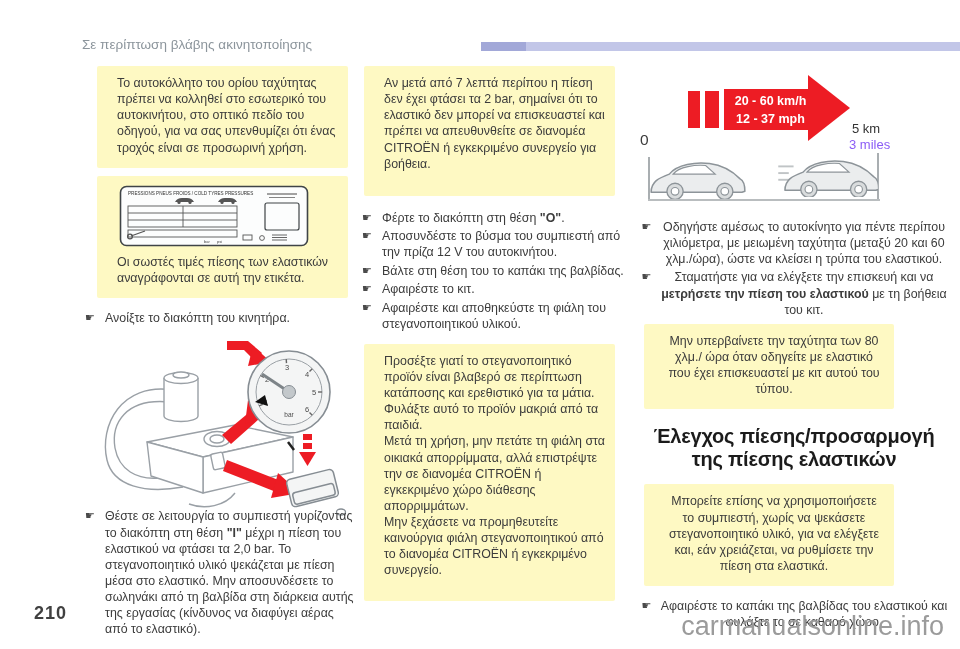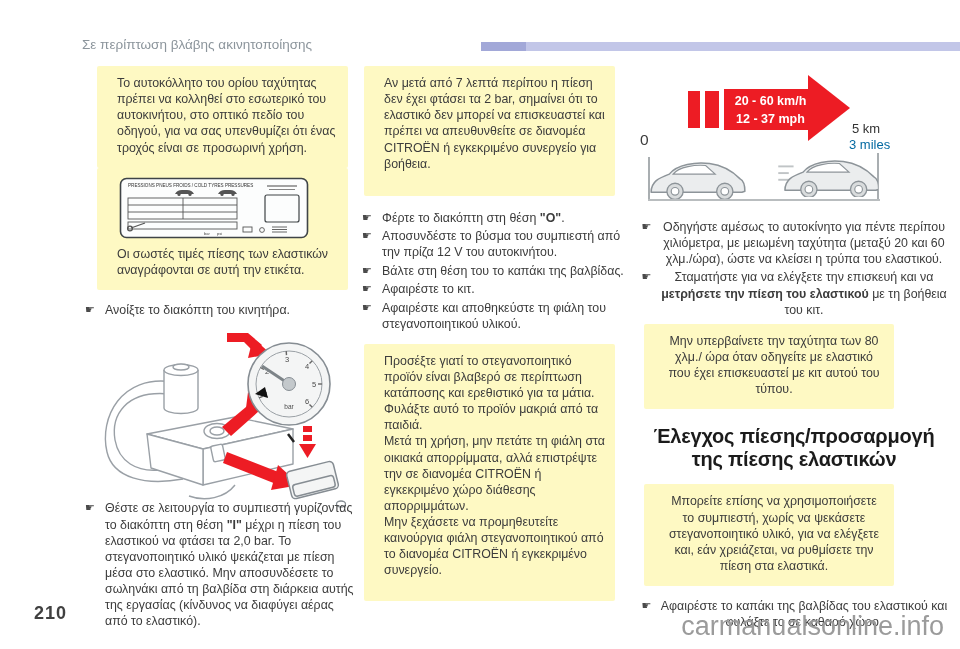--- a/index.html
+++ b/index.html
@@ -25,21 +25,21 @@
   .w-icon .dot{width:5px;height:5px;background:#e4063a;margin-top:2px;}
   .i-icon .dot{width:5px;height:4px;background:#2b9cd8;}
   .i-icon .bar{width:5px;height:12px;background:#2b9cd8;margin-top:2px;}
   
   .steps{list-style:none;margin:0;padding:0;font-size:12.4px;line-height:1.3;}
   .step{display:flex;gap:7px;margin:0 0 2px 0;}
   .ptr{font-family:"DejaVu Sans", sans-serif;font-size:11px;color:#4a4a4a;flex:0 0 13px;line-height:1.5;}
   .step-text{flex:1;}
   
   #col1 .box{margin-left:12px;}
-  #col1 .box-info{margin-top:0;}
+  #col1 .box-info{margin-top:8px;}
   #col1 .li-open{margin-top:12px;}
   #col1 .fig-compressor{margin-top:12px;margin-bottom:-14px;}
   #col2 .box-warn1{padding-bottom:24px;}
   #col2 .steps{margin-top:14px;}
   #col2 .box-warn2{margin-top:12px;min-height:257px;margin-left:2px;}
   #col3 .box{margin-left:4px;width:250px;}
   #col3 .steps{margin-top:8px;}
   #col3 .box-warn{margin-top:6px;min-height:84px;}
   .heading{font-size:20px;font-weight:bold;color:#1b1b1b;line-height:1.13;margin:16px 0 0 0;letter-spacing:-0.2px;}
   #col3 .box-info{margin-top:14px;min-height:96px;}
@@ -48,21 +48,21 @@
   .speedfig{position:relative;height:136px;margin-top:9px;width:262px;}
   .seg{position:absolute;background:#ed1c24;}
   .seg1{left:48px;top:16px;width:12px;height:37px;}
   .seg2{left:65px;top:16px;width:14px;height:37px;}
   .speedbox{position:absolute;left:84px;top:14px;width:86px;height:41px;background:#ed1c24;
             color:#fff;font-weight:bold;font-size:12.5px;line-height:1.45;padding:3px 0 0 7px;box-sizing:border-box;}
   .ahead{position:absolute;left:168px;top:0;width:0;height:0;
          border-top:33px solid transparent;border-bottom:33px solid transparent;border-left:42px solid #ed1c24;}
   .zero{position:absolute;left:0;top:56px;font-size:15.5px;color:#3c3c3c;}
   .dist1{position:absolute;left:212px;top:46px;font-size:13px;color:#333;}
-  .dist2{position:absolute;left:209px;top:62px;font-size:13px;color:#0369a1;}
+  .dist2{position:absolute;left:209px;top:62px;font-size:13px;color:#8b5cf6;}
   .vline{position:absolute;width:2px;background:#a9aeb1;}
   .vl-l{left:8px;top:82px;height:42px;}
   .vl-r{left:237px;top:78px;height:46px;}
   .ground{position:absolute;left:8px;top:124px;width:232px;height:2px;background:#b9bdbf;}
   .car{position:absolute;top:80px;width:100px;height:44px;}
   .car1{left:8px;}
   .car2{left:138px;top:78px;}
   
   .pagenum{position:absolute;left:34px;top:603px;font-size:18px;font-weight:bold;color:#404040;letter-spacing:1px;}
   .watermark{position:absolute;right:16px;top:611px;font-size:27px;color:#9b9b9b;}

